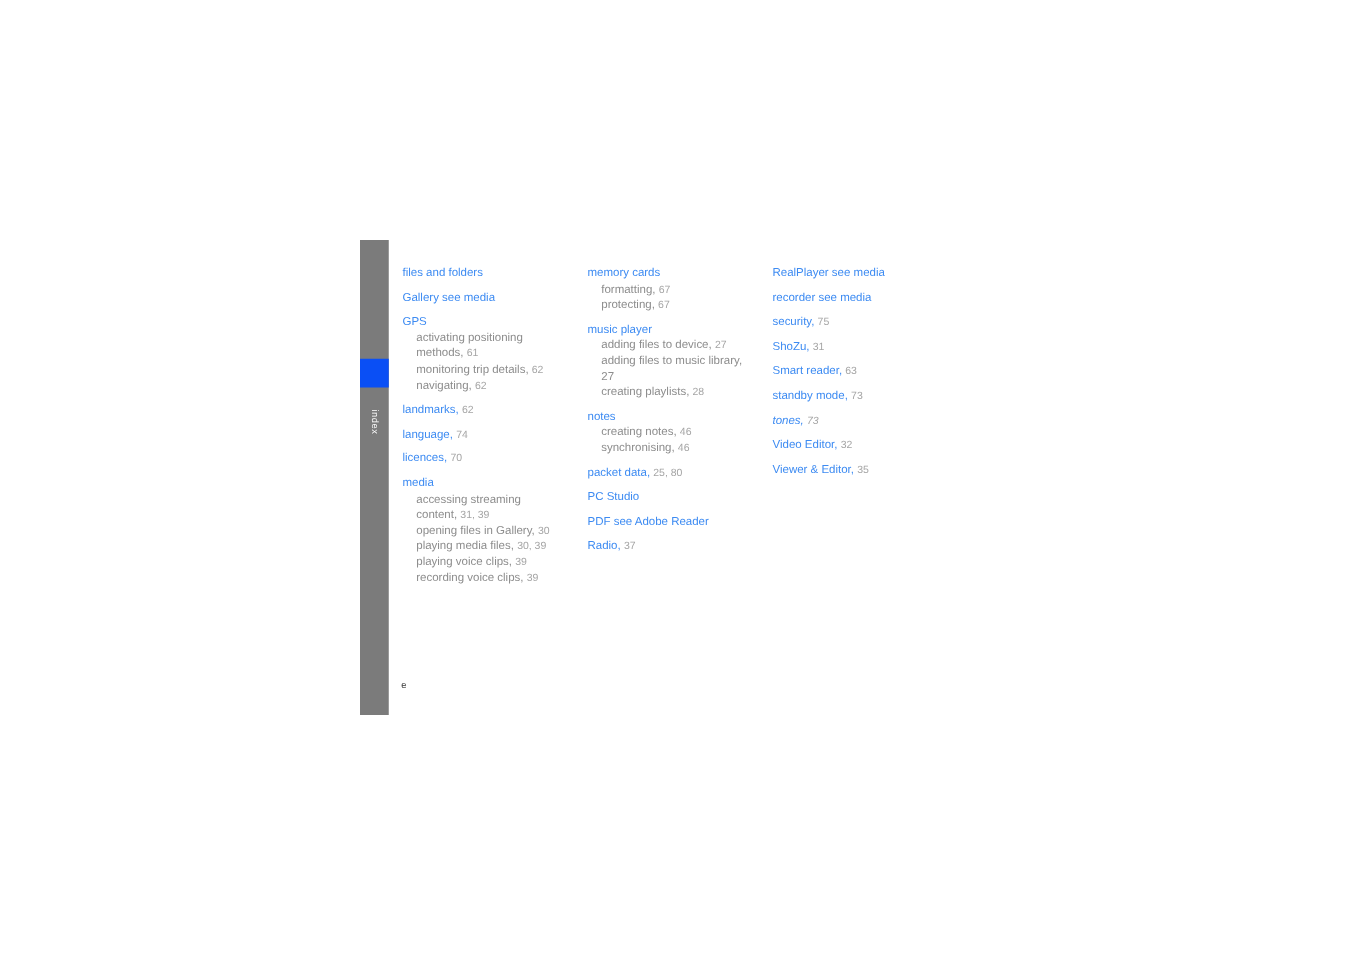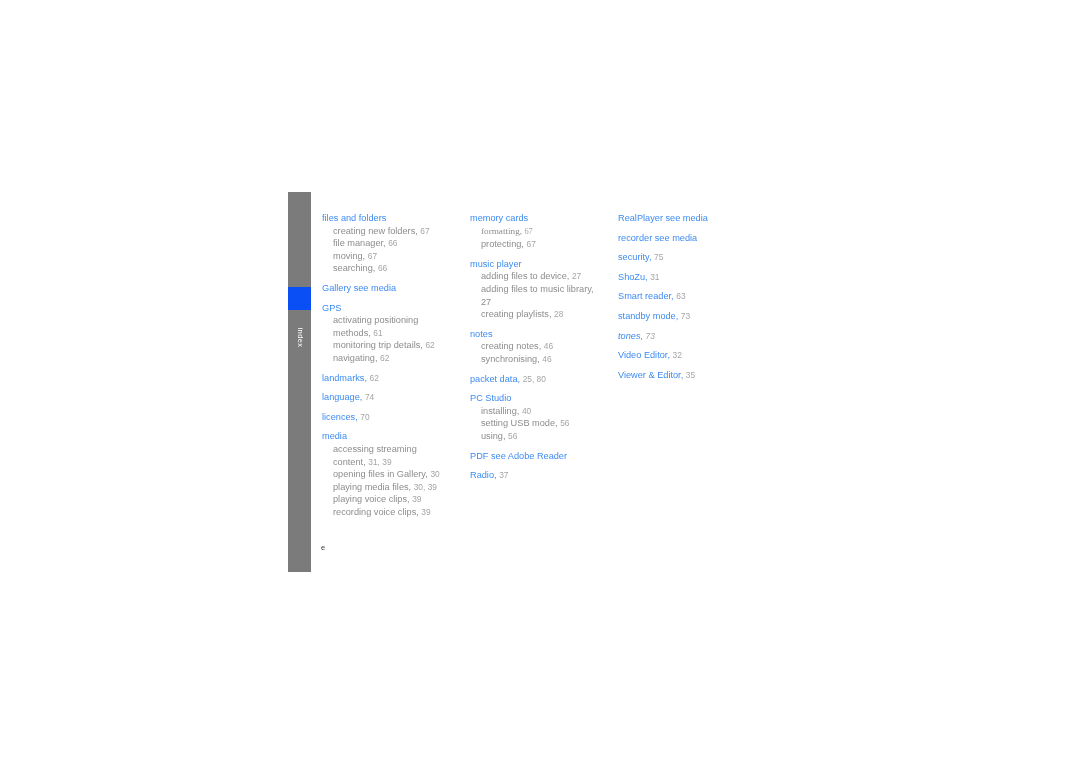--- a/index.html
+++ b/index.html
@@ -115,26 +115,20 @@
 
   <div id="side-tab" style="background: rgb(123, 123, 123);">
     <div id="side-tab-marker" style="background: rgb(10, 79, 245);"></div>
     <div id="side-tab-label">index</div>
   </div>
 
   <div id="index-columns">
       <div class="column col-1">
         <div class="entry">
           <div class="entry-head" style="color: rgb(61, 139, 242);"><span>files and folders</span></div>
-          <div class="sub">
-            <div class="subitem" style="color: rgb(141, 141, 141);"><span>creating new folders,</span> <span class="pg" style="color: rgb(165, 165, 165);">67</span></div>
-            <div class="subitem" style="color: rgb(141, 141, 141);"><span>file manager,</span> <span class="pg" style="color: rgb(165, 165, 165);">66</span></div>
-            <div class="subitem" style="color: rgb(141, 141, 141);"><span>moving,</span> <span class="pg" style="color: rgb(165, 165, 165);">67</span></div>
-            <div class="subitem" style="color: rgb(141, 141, 141);"><span>searching,</span> <span class="pg" style="color: rgb(165, 165, 165);">66</span></div>
-          </div>
         </div>
         <div class="entry">
           <div class="entry-head" style="color: rgb(61, 139, 242);"><span>Gallery see media</span></div>
         </div>
         <div class="entry">
           <div class="entry-head" style="color: rgb(61, 139, 242);"><span>GPS</span></div>
           <div class="sub">
             <div class="subitem" style="color: rgb(141, 141, 141);"><span>activating positioning</span></div>
             <div class="subitem" style="color: rgb(141, 141, 141);"><span>methods,</span> <span class="pg" style="color: rgb(165, 165, 165);">61</span></div>
             <div class="subitem" style="color: rgb(141, 141, 141);"><span>monitoring trip details,</span> <span class="pg" style="color: rgb(165, 165, 165);">62</span></div>
@@ -159,21 +153,21 @@
             <div class="subitem" style="color: rgb(141, 141, 141);"><span>playing media files,</span> <span class="pg" style="color: rgb(165, 165, 165);">30,  39</span></div>
             <div class="subitem" style="color: rgb(141, 141, 141);"><span>playing voice clips,</span> <span class="pg" style="color: rgb(165, 165, 165);">39</span></div>
             <div class="subitem" style="color: rgb(141, 141, 141);"><span>recording voice clips,</span> <span class="pg" style="color: rgb(165, 165, 165);">39</span></div>
           </div>
         </div>
       </div>
       <div class="column col-2">
         <div class="entry">
           <div class="entry-head" style="color: rgb(61, 139, 242);"><span>memory cards</span></div>
           <div class="sub">
-            <div class="subitem" style="color: rgb(141, 141, 141); font-family: Liberation Serif, serif;"><span>formatting,</span> <span class="pg" style="color: rgb(165, 165, 165);">67</span></div>
+            <div class="subitem" style="color: rgb(141, 141, 141);"><span>formatting,</span> <span class="pg" style="color: rgb(165, 165, 165);">67</span></div>
             <div class="subitem" style="color: rgb(141, 141, 141);"><span>protecting,</span> <span class="pg" style="color: rgb(165, 165, 165);">67</span></div>
           </div>
         </div>
         <div class="entry">
           <div class="entry-head" style="color: rgb(61, 139, 242);"><span>music player</span></div>
           <div class="sub">
             <div class="subitem" style="color: rgb(141, 141, 141);"><span>adding files to device,</span> <span class="pg" style="color: rgb(165, 165, 165);">27</span></div>
             <div class="subitem" style="color: rgb(141, 141, 141);"><span>adding files to music library,</span></div>
             <div class="subitem" style="color: rgb(141, 141, 141);"><span>27</span></div>
             <div class="subitem" style="color: rgb(141, 141, 141);"><span>creating playlists,</span> <span class="pg" style="color: rgb(165, 165, 165);">28</span></div>
@@ -184,25 +178,20 @@
           <div class="sub">
             <div class="subitem" style="color: rgb(141, 141, 141);"><span>creating notes,</span> <span class="pg" style="color: rgb(165, 165, 165);">46</span></div>
             <div class="subitem" style="color: rgb(141, 141, 141);"><span>synchronising,</span> <span class="pg" style="color: rgb(165, 165, 165);">46</span></div>
           </div>
         </div>
         <div class="entry">
           <div class="entry-head" style="color: rgb(61, 139, 242);"><span>packet data,</span> <span class="pg" style="color: rgb(165, 165, 165);">25,  80</span></div>
         </div>
         <div class="entry">
           <div class="entry-head" style="color: rgb(61, 139, 242);"><span>PC Studio</span></div>
-          <div class="sub">
-            <div class="subitem" style="color: rgb(141, 141, 141);"><span>installing,</span> <span class="pg" style="color: rgb(165, 165, 165);">40</span></div>
-            <div class="subitem" style="color: rgb(141, 141, 141);"><span>setting USB mode,</span> <span class="pg" style="color: rgb(165, 165, 165);">56</span></div>
-            <div class="subitem" style="color: rgb(141, 141, 141);"><span>using,</span> <span class="pg" style="color: rgb(165, 165, 165);">56</span></div>
-          </div>
         </div>
         <div class="entry">
           <div class="entry-head" style="color: rgb(61, 139, 242);"><span>PDF see Adobe Reader</span></div>
         </div>
         <div class="entry">
           <div class="entry-head" style="color: rgb(61, 139, 242);"><span>Radio,</span> <span class="pg" style="color: rgb(165, 165, 165);">37</span></div>
         </div>
       </div>
       <div class="column col-3">
         <div class="entry">

